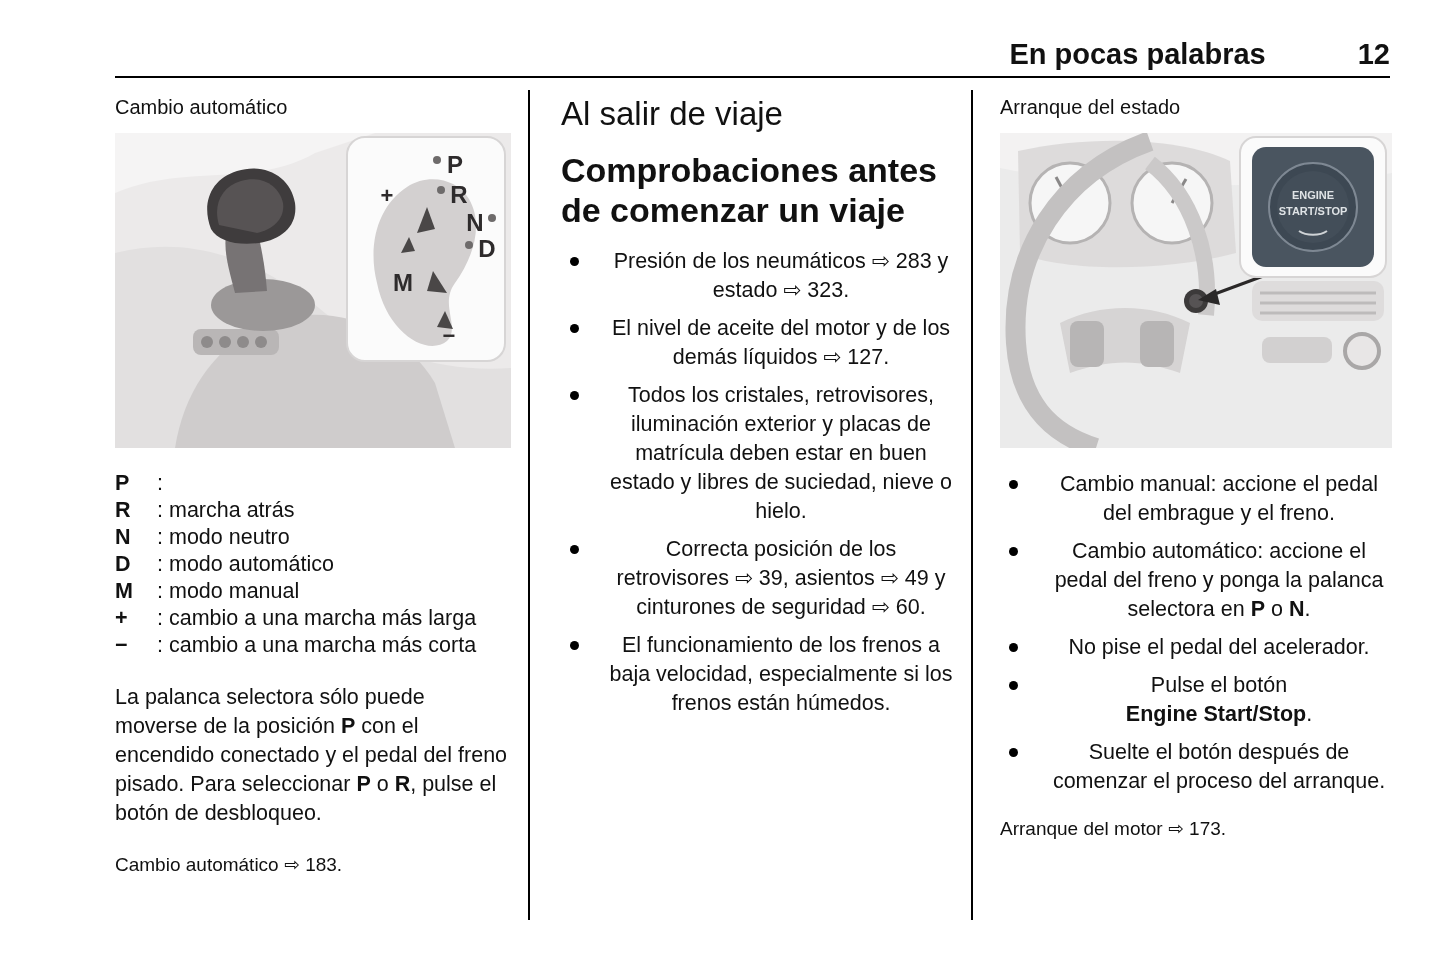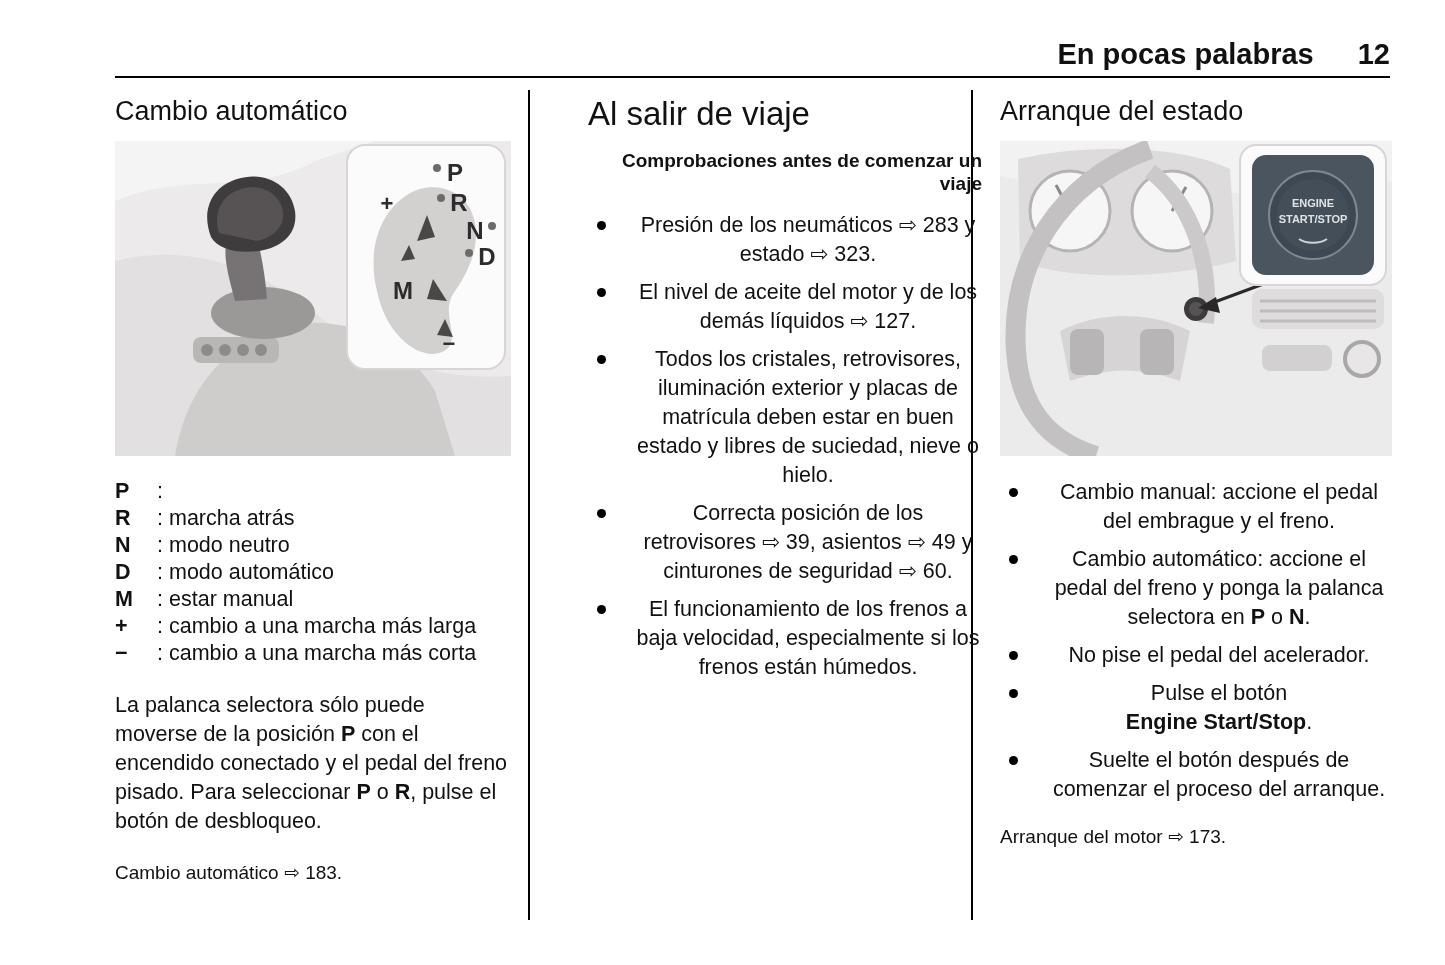--- a/index.html
+++ b/index.html
@@ -7,42 +7,42 @@
     width:1445px;height:965px;overflow:hidden;position:relative;
     font-family:"Liberation Sans","DejaVu Sans",sans-serif;
     color:#111;
     -webkit-font-smoothing:antialiased;
   }
   .page{position:absolute;inset:0;background:#fff;}
 
   
   .header{
     position:absolute;top:38px;right:55px;
-    display:flex;align-items:baseline;gap:44px;
+    display:flex;align-items:baseline;gap:92px;
     font-size:29px;font-weight:bold;
   }
   .header-rule{
     position:absolute;left:115px;right:55px;top:76px;
     height:2px;background:#000;
   }
 
   
   .vrule{position:absolute;top:90px;height:830px;width:2px;background:#000;}
   .vrule-1{left:528px;}
   .vrule-2{left:971px;}
 
   
   .col{position:absolute;top:96px;}
   .col-1{left:115px;width:396px;}
-  .col-2{left:588px;width:394px;}
+  .col-2{left:561px;width:394px;}
   .col-3{left:1000px;width:392px;}
 
-  .col-heading{font-size:27px;font-weight:400;margin:0 0 14px 0;line-height:1.15;}
+  .col-heading{font-size:20px;font-weight:400;margin:0 0 14px 0;line-height:1.15;}
   .big-heading{font-size:33px;font-weight:400;margin:0 0 18px 0;line-height:1.1;}
-  .sub-heading{font-size:19px;font-weight:bold;margin:2px 0 16px 0;line-height:1.18;text-align:right;}
+  .sub-heading{font-size:34px;font-weight:bold;margin:2px 0 16px 0;line-height:1.18;}
 
   .figure{
     width:100%;height:315px;background:#ececec;
     margin:0 0 22px 0;overflow:hidden;
   }
   .figure svg{display:block;}
   svg text{font-family:"Liberation Sans","DejaVu Sans",sans-serif;}
 
   .body-text{font-size:21.5px;line-height:29px;}
 
@@ -143,21 +143,21 @@
         <span>modo neutro</span>
       </div>
       <div class="legend-row">
         <span class="legend-key">D</span>
         <span class="legend-colon">:</span>
         <span>modo automático</span>
       </div>
       <div class="legend-row">
         <span class="legend-key">M</span>
         <span class="legend-colon">:</span>
-        <span>estar manual</span>
+        <span>modo manual</span>
       </div>
       <div class="legend-row">
         <span class="legend-key">+</span>
         <span class="legend-colon">:</span>
         <span>cambio a una marcha más larga</span>
       </div>
       <div class="legend-row">
         <span class="legend-key">−</span>
         <span class="legend-colon">:</span>
         <span>cambio a una marcha más corta</span>

